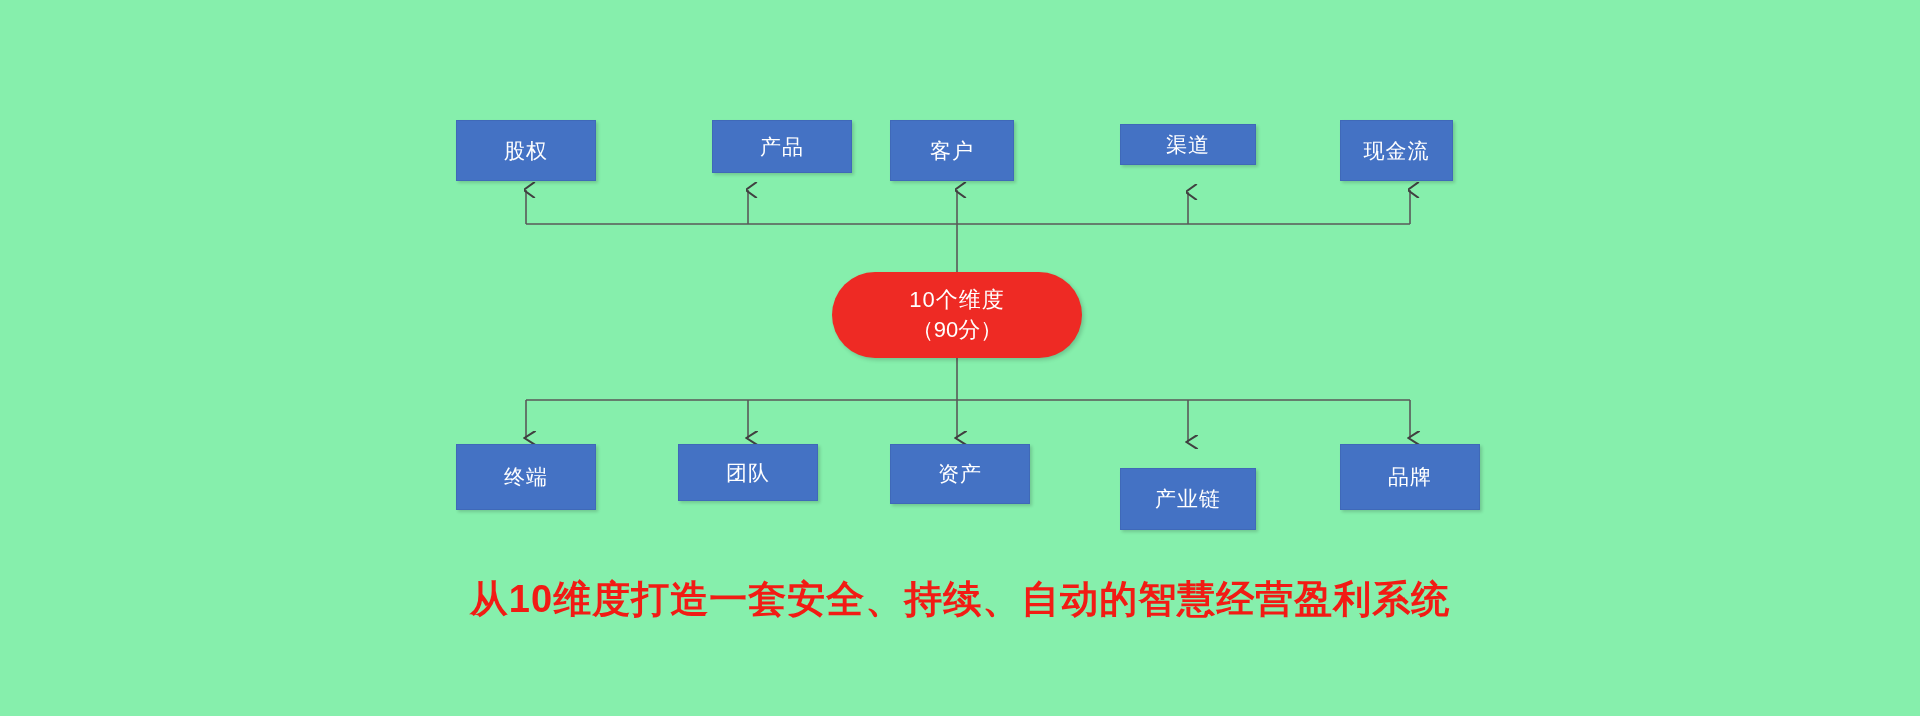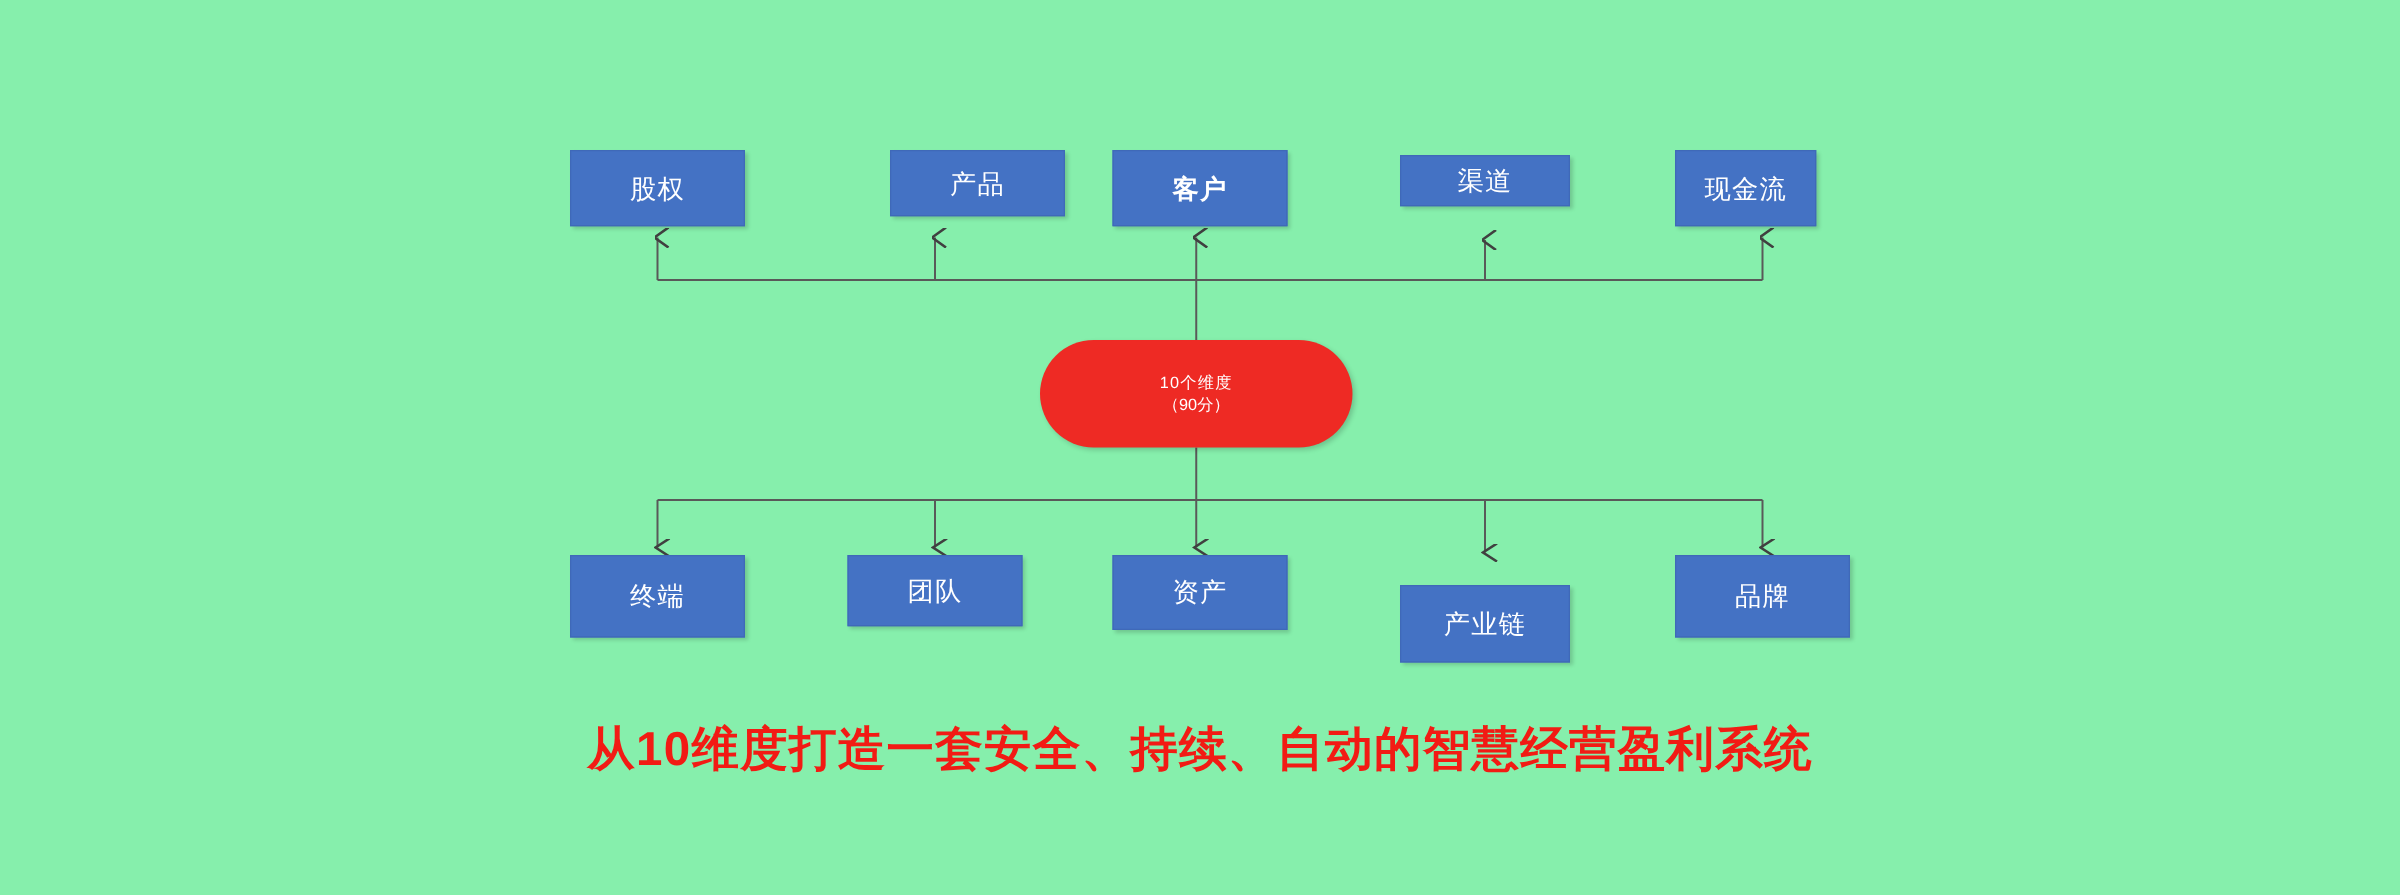--- a/index.html
+++ b/index.html
@@ -51,21 +51,21 @@
   .center-node {
     position: absolute;
     box-sizing: border-box;
     background: #EE2A24;
     color: #ffffff;
     border-radius: 999px;
     display: flex;
     flex-direction: column;
     align-items: center;
     justify-content: center;
-    font-size: 13px;
+    font-size: 22px;
     line-height: 1.35;
     letter-spacing: 1px;
     box-shadow: 2px 2px 4px rgba(0,0,0,0.18);
     z-index: 4;
   }
   .center-node .line2 {
     letter-spacing: 0px;
   }
 
   #caption {
@@ -119,21 +119,21 @@
       <line x1="1410" y1="400" x2="1410" y2="438" marker-end="url(#arrow-down)"></line>
     </g>
   </svg>
 
   <div class="node-box" style="left:456px; top:120px; width:140px; height:61px;">
     <span>股权</span>
   </div>
   <div class="node-box" style="left:678px; top:120px; width:140px; height:53px;margin-left:34px;">
     <span>产品</span>
   </div>
-  <div class="node-box" style="left:890px; top:120px; width:140px; height:61px;font-weight:bold;">
+  <div class="node-box" style="left:890px; top:120px; width:124px; height:61px;">
     <span>客户</span>
   </div>
   <div class="node-box" style="left:1120px; top:124px; width:136px; height:41px;">
     <span>渠道</span>
   </div>
   <div class="node-box" style="left:1340px; top:120px; width:113px; height:61px;">
     <span>现金流</span>
   </div>
 
   <div class="center-node" style="left:832px; top:272px; width:250px; height:86px;">

